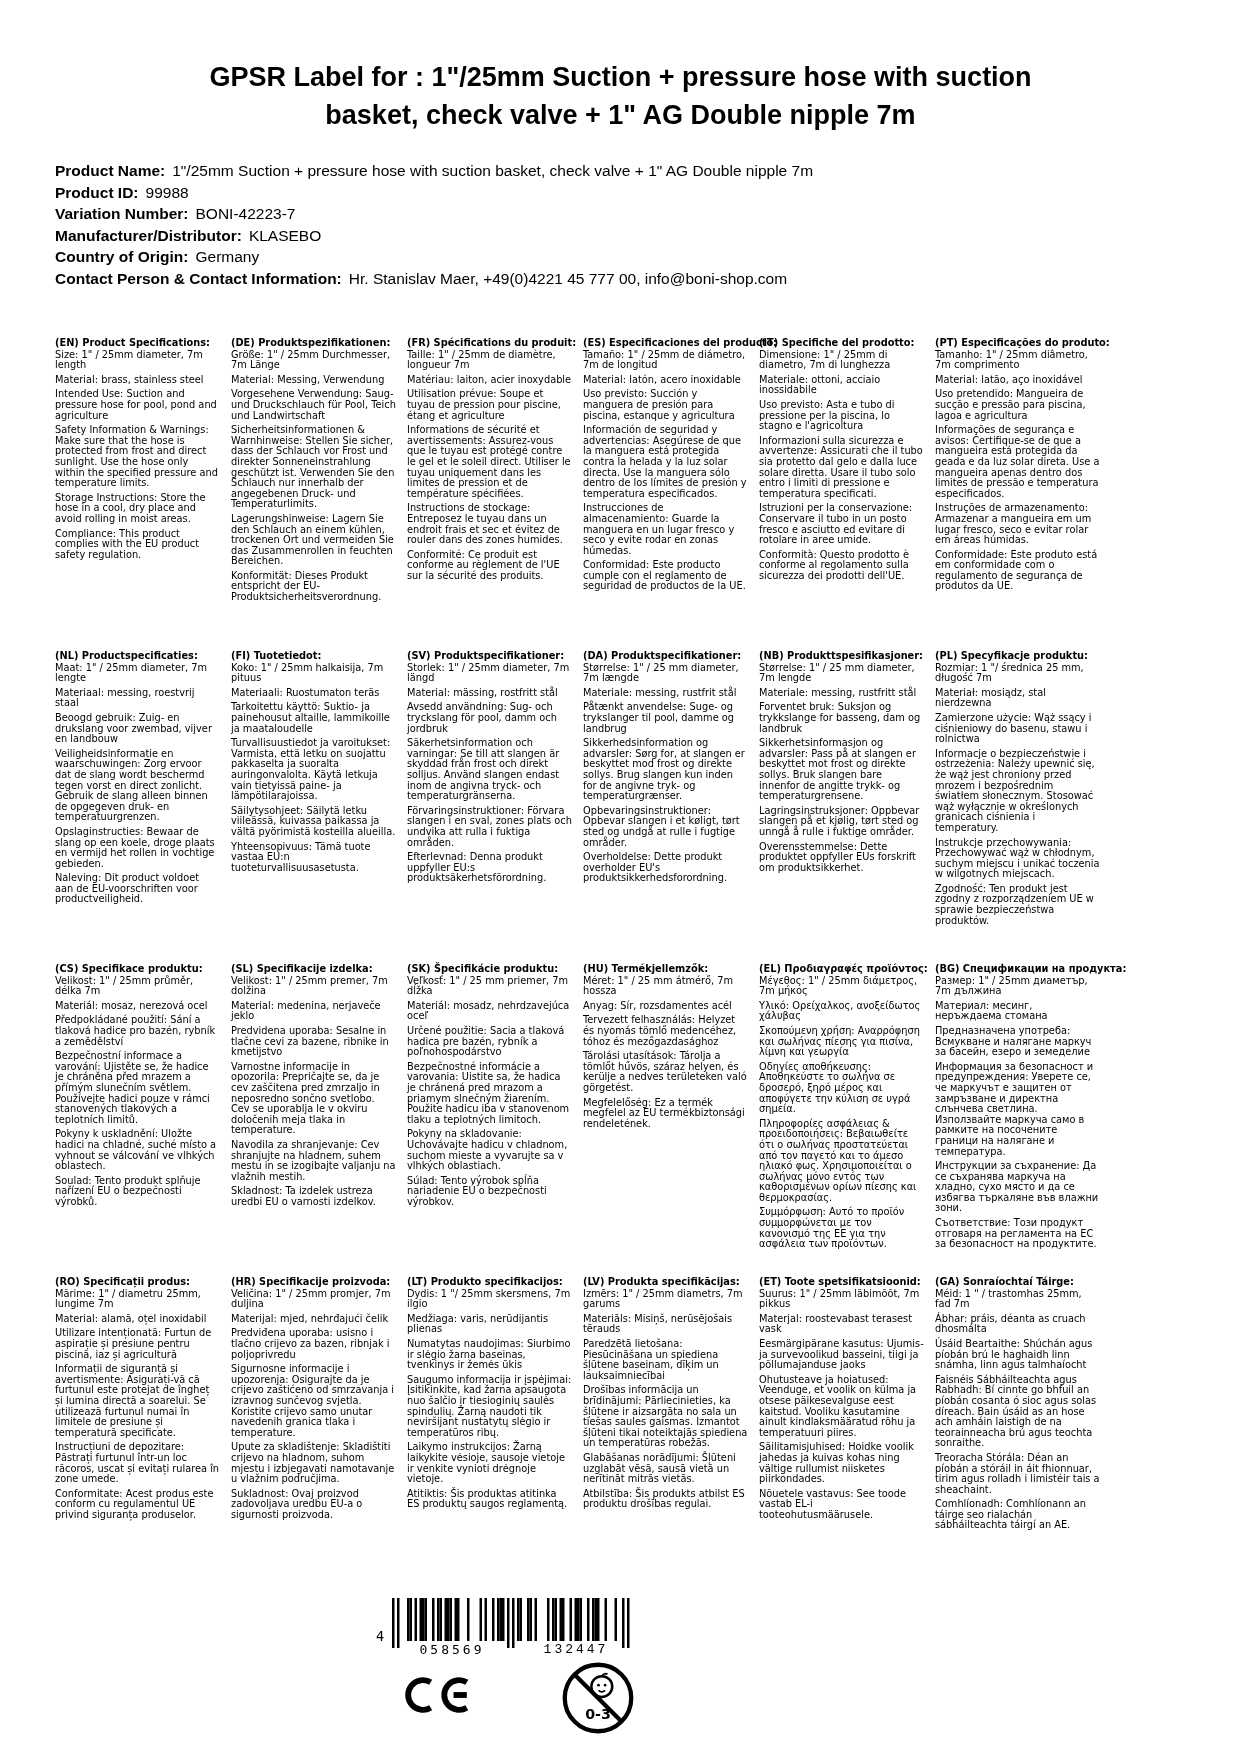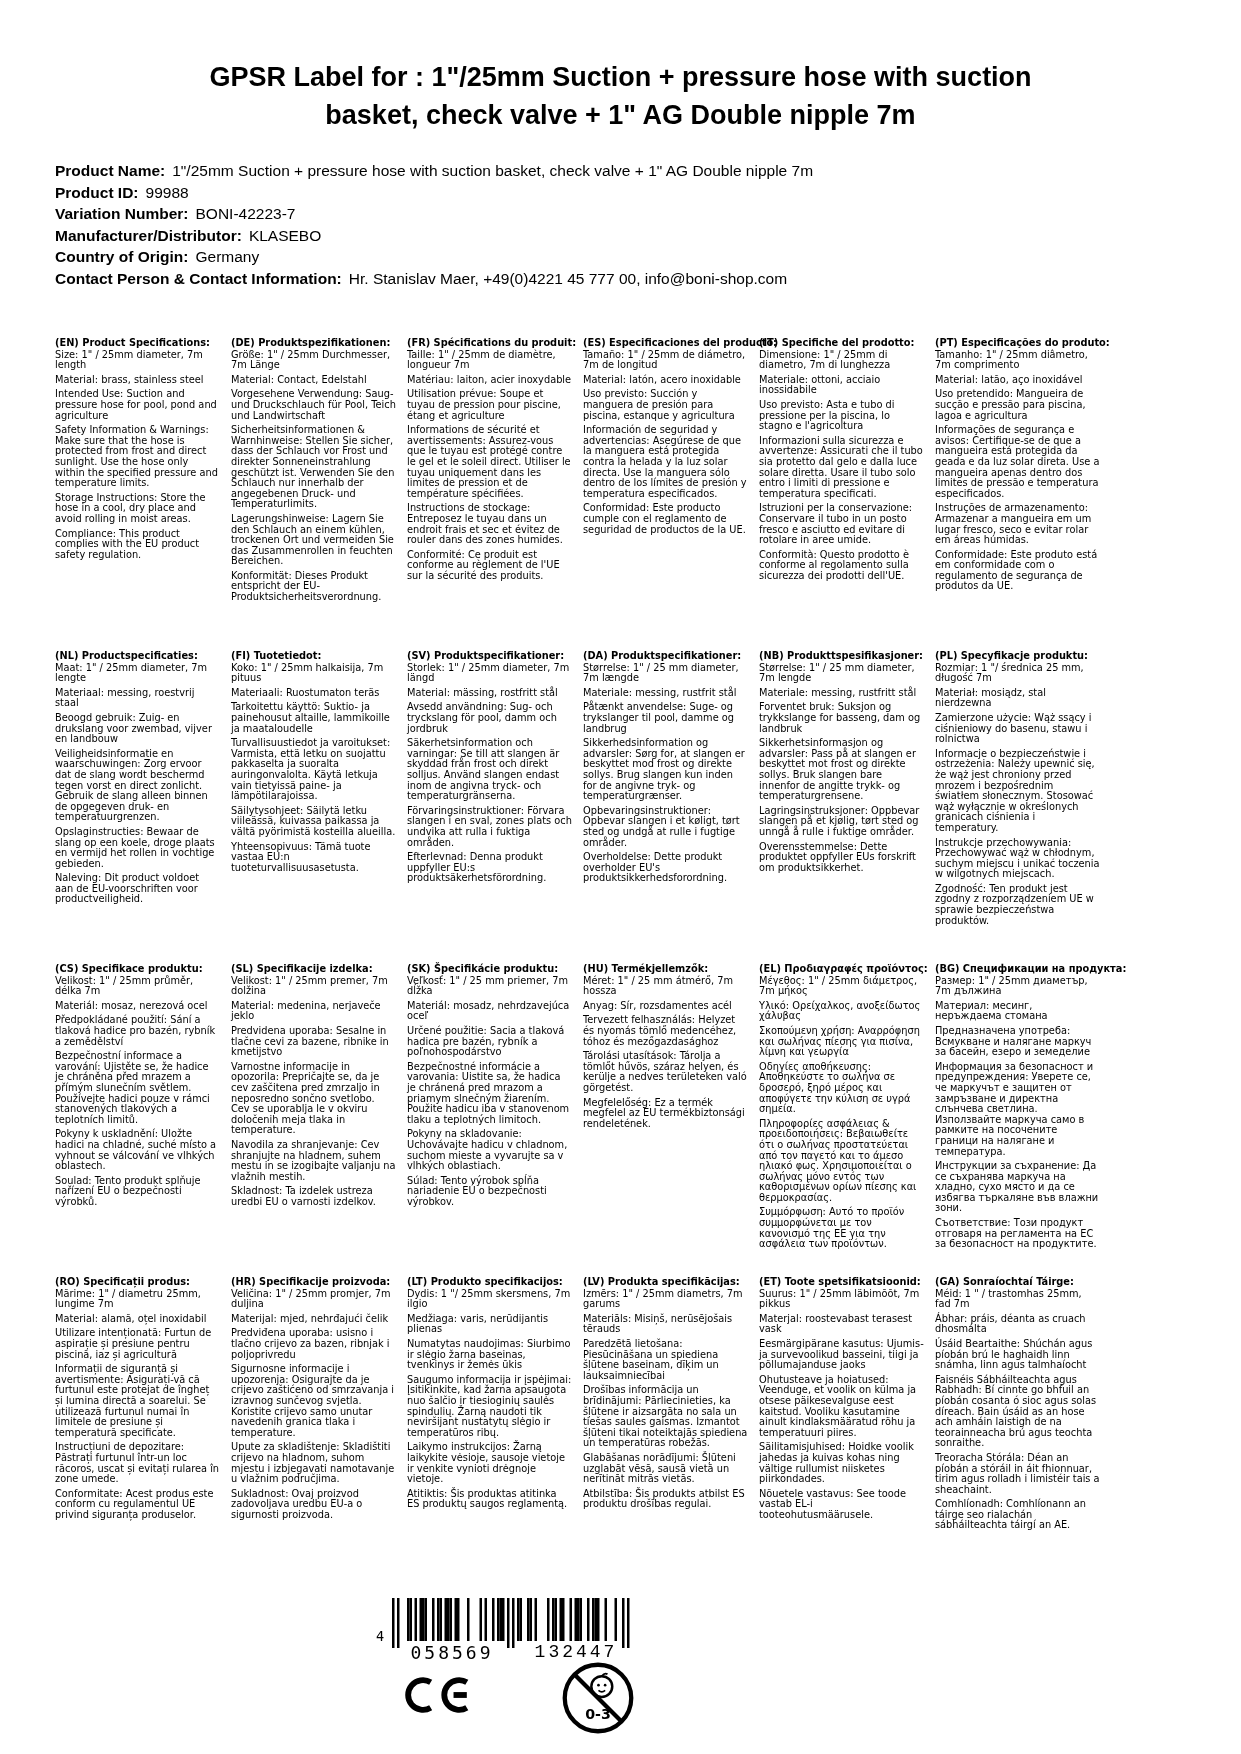--- a/index.html
+++ b/index.html
@@ -15,21 +15,21 @@
   .info-row .val{margin-left:7px;}
   .specs{position:absolute;left:55px;top:338px;display:grid;
          grid-template-columns:repeat(6,165px);column-gap:11px;
          grid-template-rows:313px 313px 313px auto;align-items:start;}
   .spec{font-size:9.8px;line-height:10.6px;}
   .spec-h{font-weight:bold;white-space:nowrap;overflow:visible;margin:0 0 1px 0;}
   .spec p{margin:0 0 4px 0;}
   .barcode-wrap{position:absolute;left:392px;top:1598px;width:260px;}
   .barcode-first{position:absolute;left:-16px;top:30px;font-size:13.5px;
                  font-family:"DejaVu Sans Mono",monospace;}
-  .barcode-digits{position:absolute;top:44px;left:0;width:238px;height:16px;font-size:18px;
+  .barcode-digits{position:absolute;top:44px;left:0;width:238px;height:16px;font-size:13px;
                   font-family:"DejaVu Sans Mono",monospace;letter-spacing:3px;}
   .bd-left{position:absolute;left:8px;width:104px;text-align:center;}
   .bd-right{position:absolute;left:132px;width:104px;text-align:center;font-family:Liberation Mono, monospace;}
   .ce{position:absolute;left:402px;top:1668px;}
   .age{position:absolute;left:560px;top:1660px;}
 </style>
 </head>
 <body>
 
 <div class="page">
@@ -52,41 +52,42 @@
         <p>Size: 1" / 25mm diameter, 7m length</p>
         <p>Material: brass, stainless steel</p>
         <p>Intended Use: Suction and pressure hose for pool, pond and agriculture</p>
         <p>Safety Information &amp; Warnings: Make sure that the hose is protected from frost and direct sunlight. Use the hose only within the specified pressure and temperature limits.</p>
         <p>Storage Instructions: Store the hose in a cool, dry place and avoid rolling in moist areas.</p>
         <p>Compliance: This product complies with the EU product safety regulation.</p>
       </div>
       <div class="spec">
         <div class="spec-h">(DE) Produktspezifikationen:</div>
         <p>Größe: 1" / 25mm Durchmesser, 7m Länge</p>
-        <p>Material: Contact, Edelstahl</p>
+        <p>Material: Messing, Verwendung</p>
         <p>Vorgesehene Verwendung: Saug- und Druckschlauch für Pool, Teich und Landwirtschaft</p>
         <p>Sicherheitsinformationen &amp; Warnhinweise: Stellen Sie sicher, dass der Schlauch vor Frost und direkter Sonneneinstrahlung geschützt ist. Verwenden Sie den Schlauch nur innerhalb der angegebenen Druck- und Temperaturlimits.</p>
         <p>Lagerungshinweise: Lagern Sie den Schlauch an einem kühlen, trockenen Ort und vermeiden Sie das Zusammenrollen in feuchten Bereichen.</p>
         <p>Konformität: Dieses Produkt entspricht der EU-Produktsicherheitsverordnung.</p>
       </div>
       <div class="spec">
         <div class="spec-h">(FR) Spécifications du produit:</div>
         <p>Taille: 1" / 25mm de diamètre, longueur 7m</p>
         <p>Matériau: laiton, acier inoxydable</p>
         <p>Utilisation prévue: Soupe et tuyau de pression pour piscine, étang et agriculture</p>
         <p>Informations de sécurité et avertissements: Assurez-vous que le tuyau est protégé contre le gel et le soleil direct. Utiliser le tuyau uniquement dans les limites de pression et de température spécifiées.</p>
         <p>Instructions de stockage: Entreposez le tuyau dans un endroit frais et sec et évitez de rouler dans des zones humides.</p>
         <p>Conformité: Ce produit est conforme au règlement de l'UE sur la sécurité des produits.</p>
       </div>
       <div class="spec">
         <div class="spec-h">(ES) Especificaciones del producto:</div>
         <p>Tamaño: 1" / 25mm de diámetro, 7m de longitud</p>
         <p>Material: latón, acero inoxidable</p>
         <p>Uso previsto: Succión y manguera de presión para piscina, estanque y agricultura</p>
         <p>Información de seguridad y advertencias: Asegúrese de que la manguera está protegida contra la helada y la luz solar directa. Use la manguera sólo dentro de los límites de presión y temperatura especificados.</p>
+        <p>Instrucciones de almacenamiento: Guarde la manguera en un lugar fresco y seco y evite rodar en zonas húmedas.</p>
         <p>Conformidad: Este producto cumple con el reglamento de seguridad de productos de la UE.</p>
       </div>
       <div class="spec">
         <div class="spec-h">(IT) Specifiche del prodotto:</div>
         <p>Dimensione: 1" / 25mm di diametro, 7m di lunghezza</p>
         <p>Materiale: ottoni, acciaio inossidabile</p>
         <p>Uso previsto: Asta e tubo di pressione per la piscina, lo stagno e l'agricoltura</p>
         <p>Informazioni sulla sicurezza e avvertenze: Assicurati che il tubo sia protetto dal gelo e dalla luce solare diretta. Usare il tubo solo entro i limiti di pressione e temperatura specificati.</p>
         <p>Istruzioni per la conservazione: Conservare il tubo in un posto fresco e asciutto ed evitare di rotolare in aree umide.</p>
         <p>Conformità: Questo prodotto è conforme al regolamento sulla sicurezza dei prodotti dell'UE.</p>

